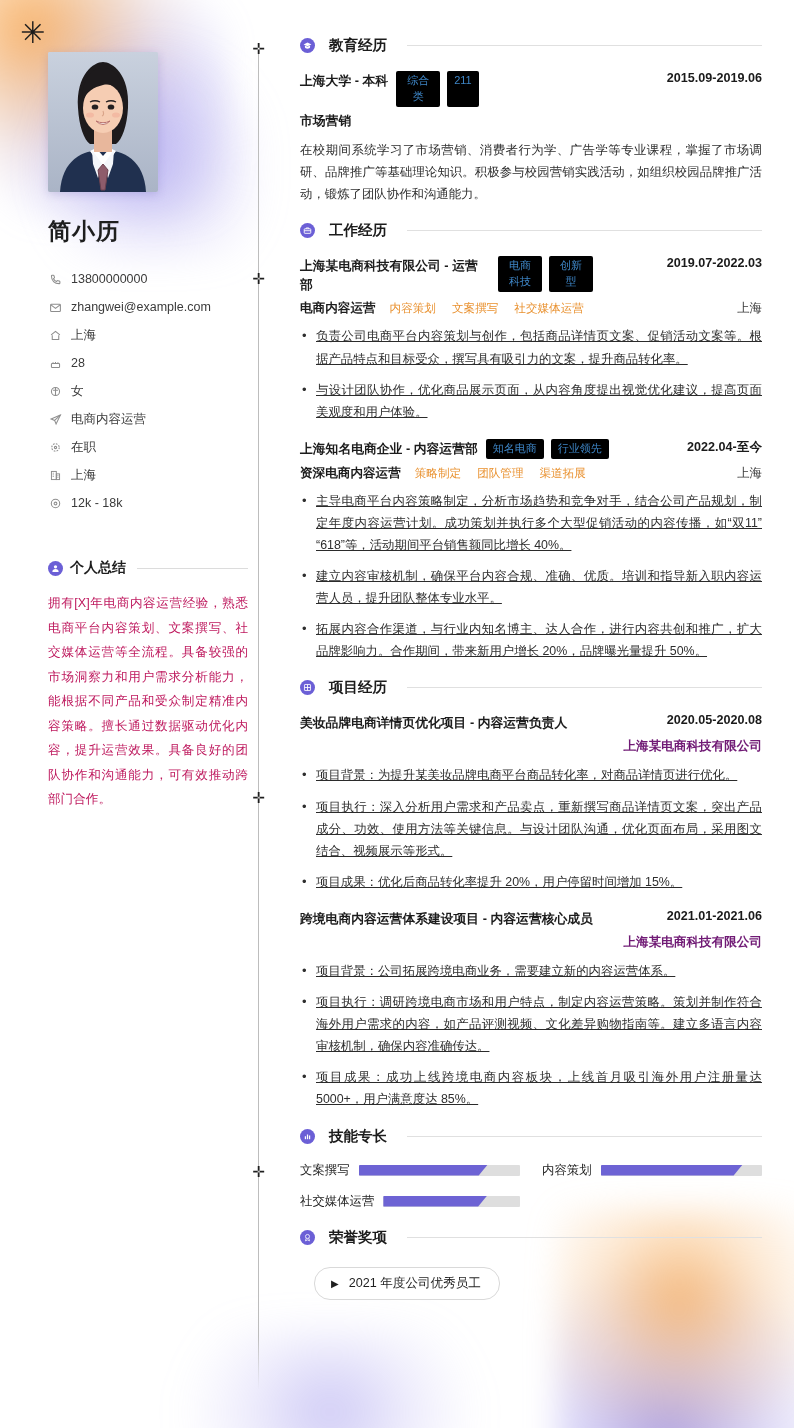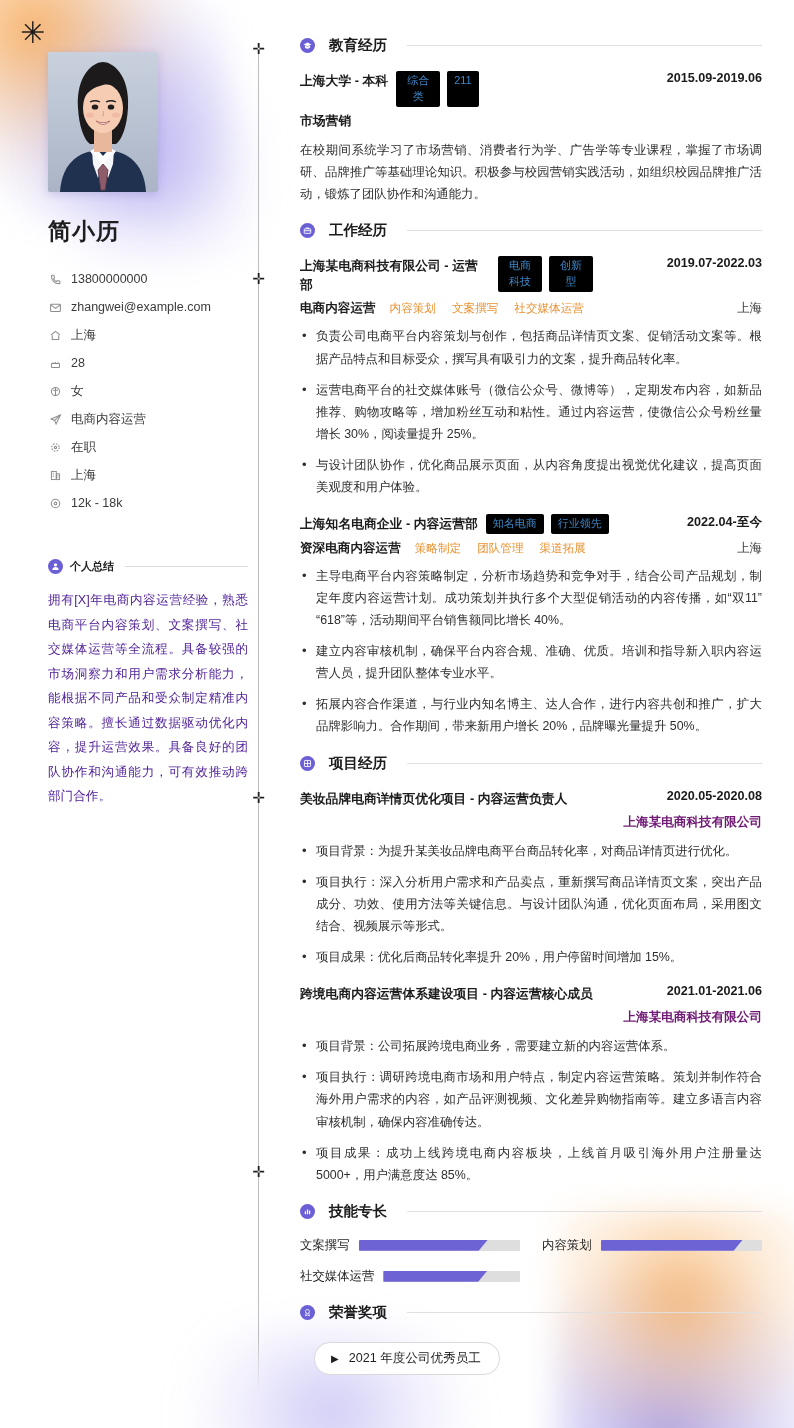--- a/index.html
+++ b/index.html
@@ -95,24 +95,24 @@
     display: flex; align-items: center; gap: 7px;
     margin-bottom: 14px;
   }
   .side-sec-head .badge {
     width: 15px; height: 15px; border-radius: 50%;
     background: #6b5fd6; color: #fff;
     display: flex; align-items: center; justify-content: center;
     flex: 0 0 15px;
   }
   .side-sec-head .badge svg { width: 9px; height: 9px; display:block; }
-  .side-sec-head .ttl { font-size: 11px; font-weight: 700; color: #1e1e1e; }
+  .side-sec-head .ttl { font-size: 14px; font-weight: 700; color: #1e1e1e; }
   .side-sec-head .rule { flex: 1; height: 1px; background: #dcdcdc; margin-left: 4px; }
   .side-sec-body {
-    font-size: 12.6px; line-height: 1.95; color: #4c1d95; text-align: justify;
+    font-size: 12.6px; line-height: 1.95; color: #be185d; text-align: justify;
   }
 
   
   .vdiv {
     position: absolute; left: 258px; top: 50px;
     width: 1px; height: 1340px;
     background: linear-gradient(to bottom, #bdbdbd 0%, #bdbdbd 96%, rgba(189,189,189,0) 100%);
   }
   .vspark {
     position: absolute; left: 252px;
@@ -165,21 +165,21 @@
   .entry-sub {
     display: flex; align-items: center; gap: 14px;
     margin-bottom: 8px;
   }
   .entry-role { font-size: 12.6px; font-weight: 700; color: #1c1c1c; white-space: nowrap; }
   .skilltags { display: flex; gap: 16px; }
   .tag-orange { font-size: 11.6px; color: #e9912f; white-space: nowrap; }
   .entry-loc { margin-left: auto; font-size: 12.4px; color: #3a3a3a; }
   .entry-org { font-size: 12.6px; font-weight: 700; color: #701a75; margin-bottom: 9px; text-align: right; }
 
-  ul.bullets { list-style: none; }
+  ul.bullets { list-style: none; text-decoration: underline; }
   ul.bullets li {
     position: relative;
     padding-left: 16px;
     margin-bottom: 9px;
     font-size: 12.4px; line-height: 1.78; color: #2e2e2e;
     text-align: justify;
   }
   ul.bullets li::before {
     content: "•";
     position: absolute; left: 2px; top: -1px;
@@ -445,21 +445,20 @@
           <span class="entry-role">电商内容运营</span>
           <span class="skilltags">
             <span class="tag-orange">内容策划</span>
             <span class="tag-orange">文案撰写</span>
             <span class="tag-orange">社交媒体运营</span>
           </span>
           <span class="entry-loc">上海</span>
         </div>
         <ul class="bullets">
           <li>负责公司电商平台内容策划与创作，包括商品详情页文案、促销活动文案等。根据产品特点和目标受众，撰写具有吸引力的文案，提升商品转化率。</li>
-          <li>运营电商平台的社交媒体账号（微信公众号、微博等），定期发布内容，如新品推荐、购物攻略等，增加粉丝互动和粘性。通过内容运营，使微信公众号粉丝量增长 30%，阅读量提升 25%。</li>
           <li>与设计团队协作，优化商品展示页面，从内容角度提出视觉优化建议，提高页面美观度和用户体验。</li>
         </ul>
       </div>
 
       <div class="entry">
         <div class="entry-top">
           <span class="entry-title">上海知名电商企业 - 内容运营部</span>
           <span class="tagwrap">
             <span class="tag-blue" style="max-width:none">知名电商</span>
             <span class="tag-blue" style="max-width:none">行业领先</span>

